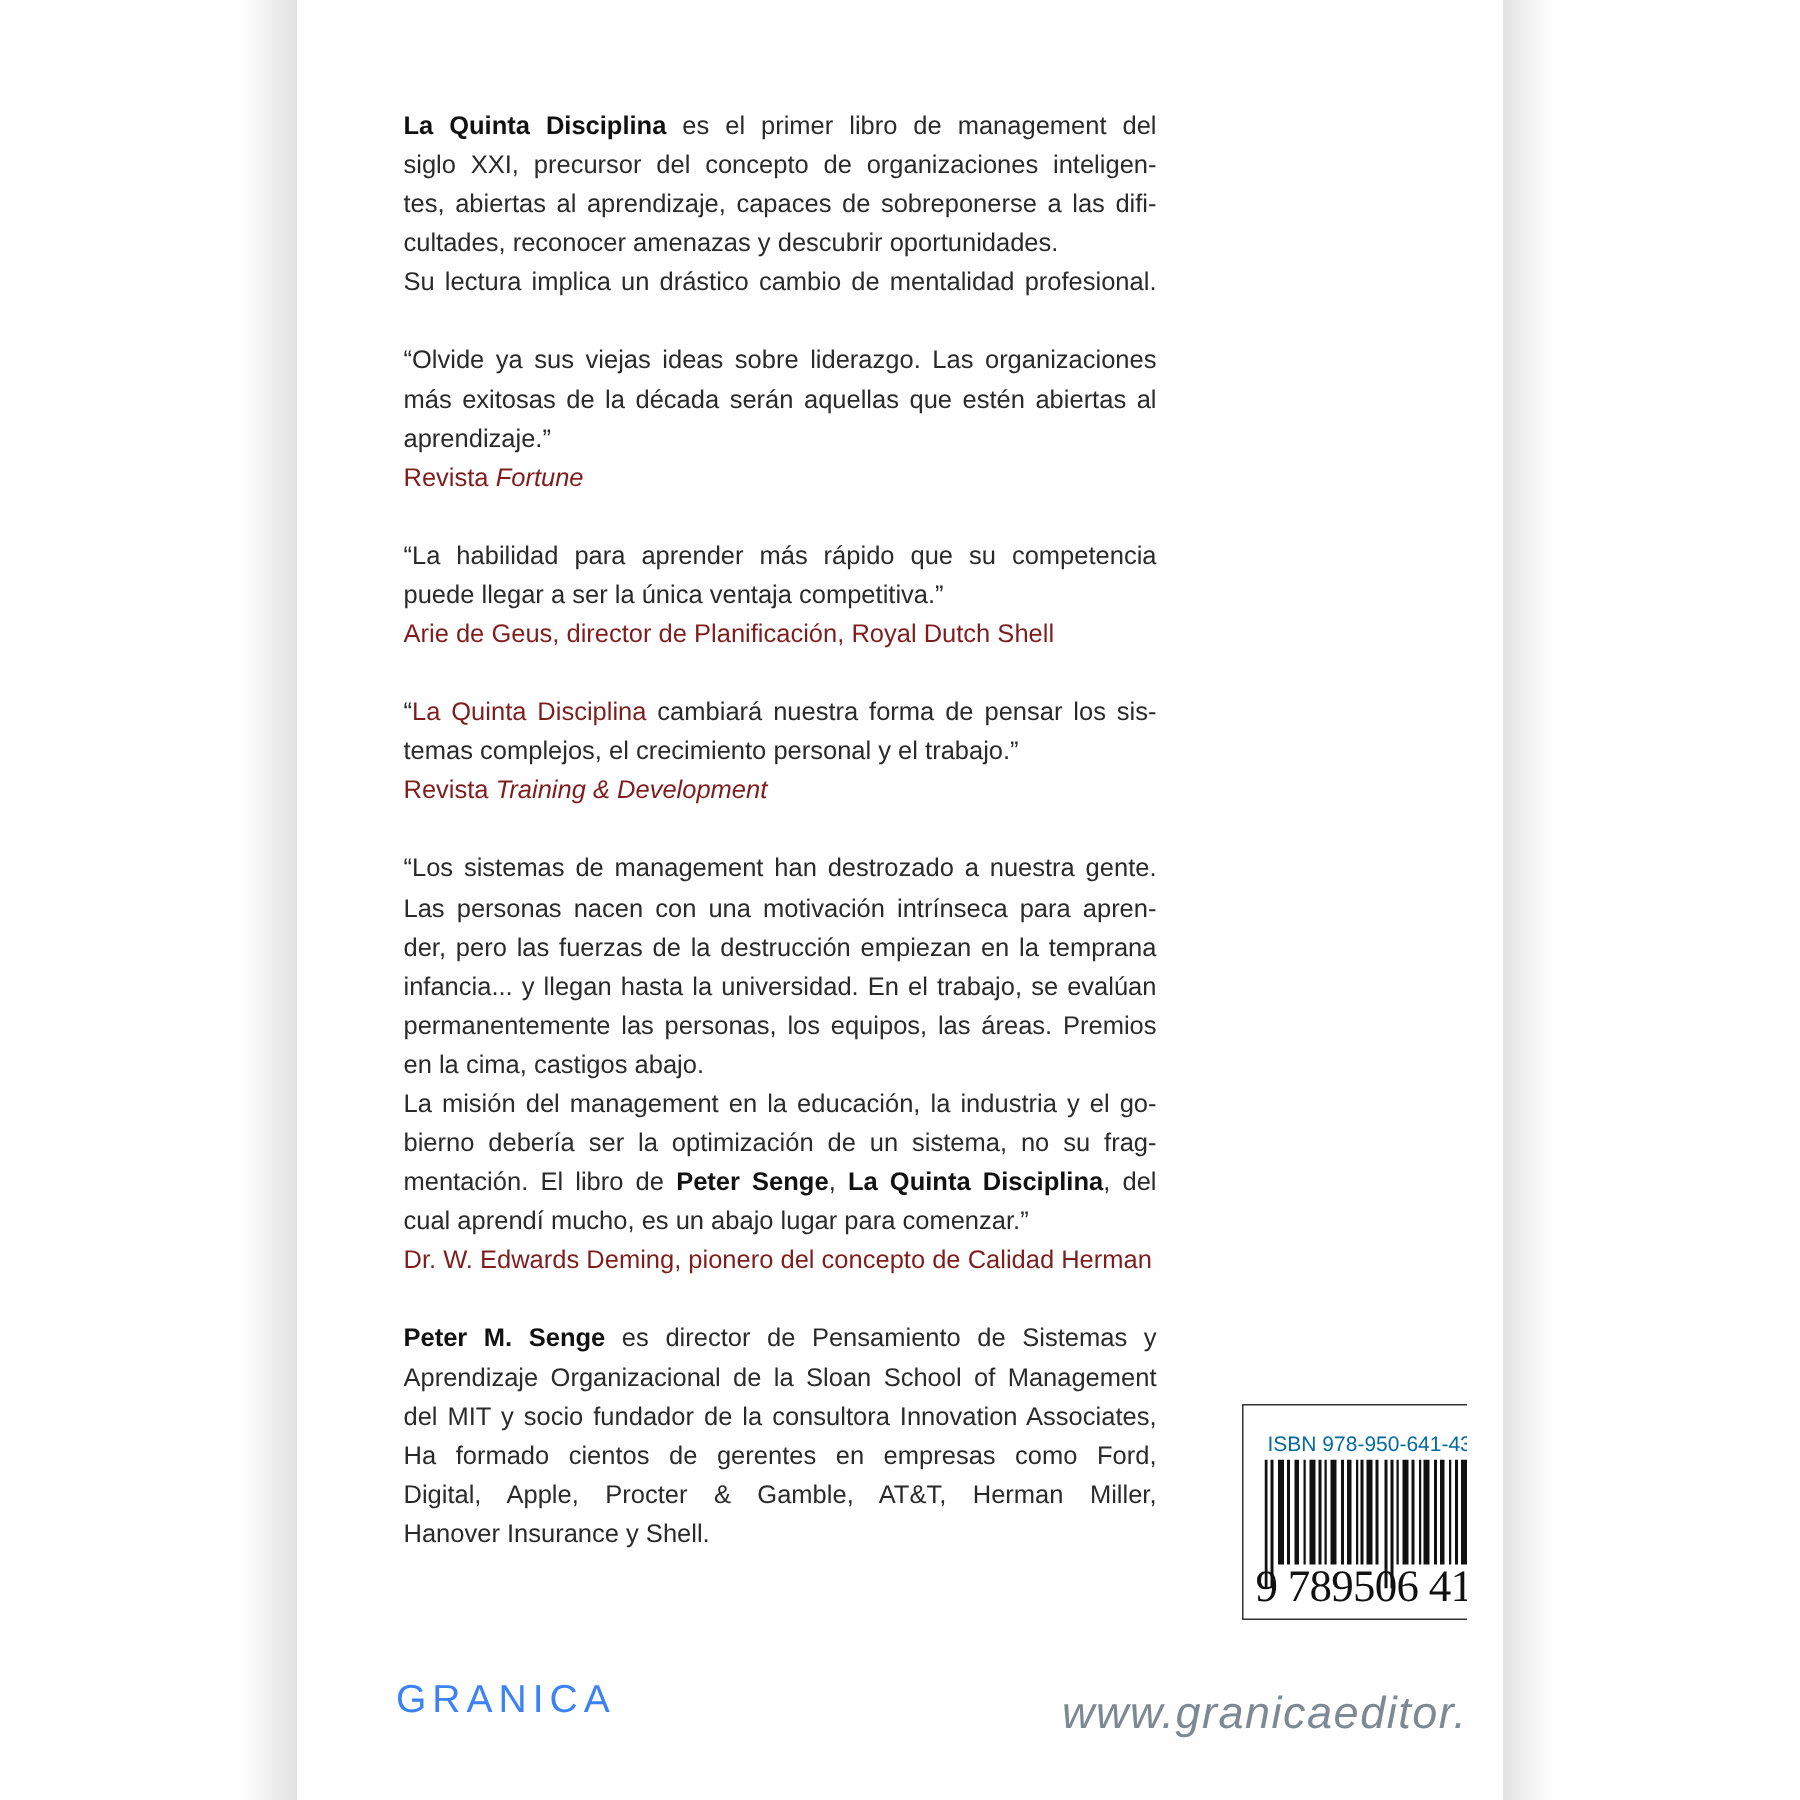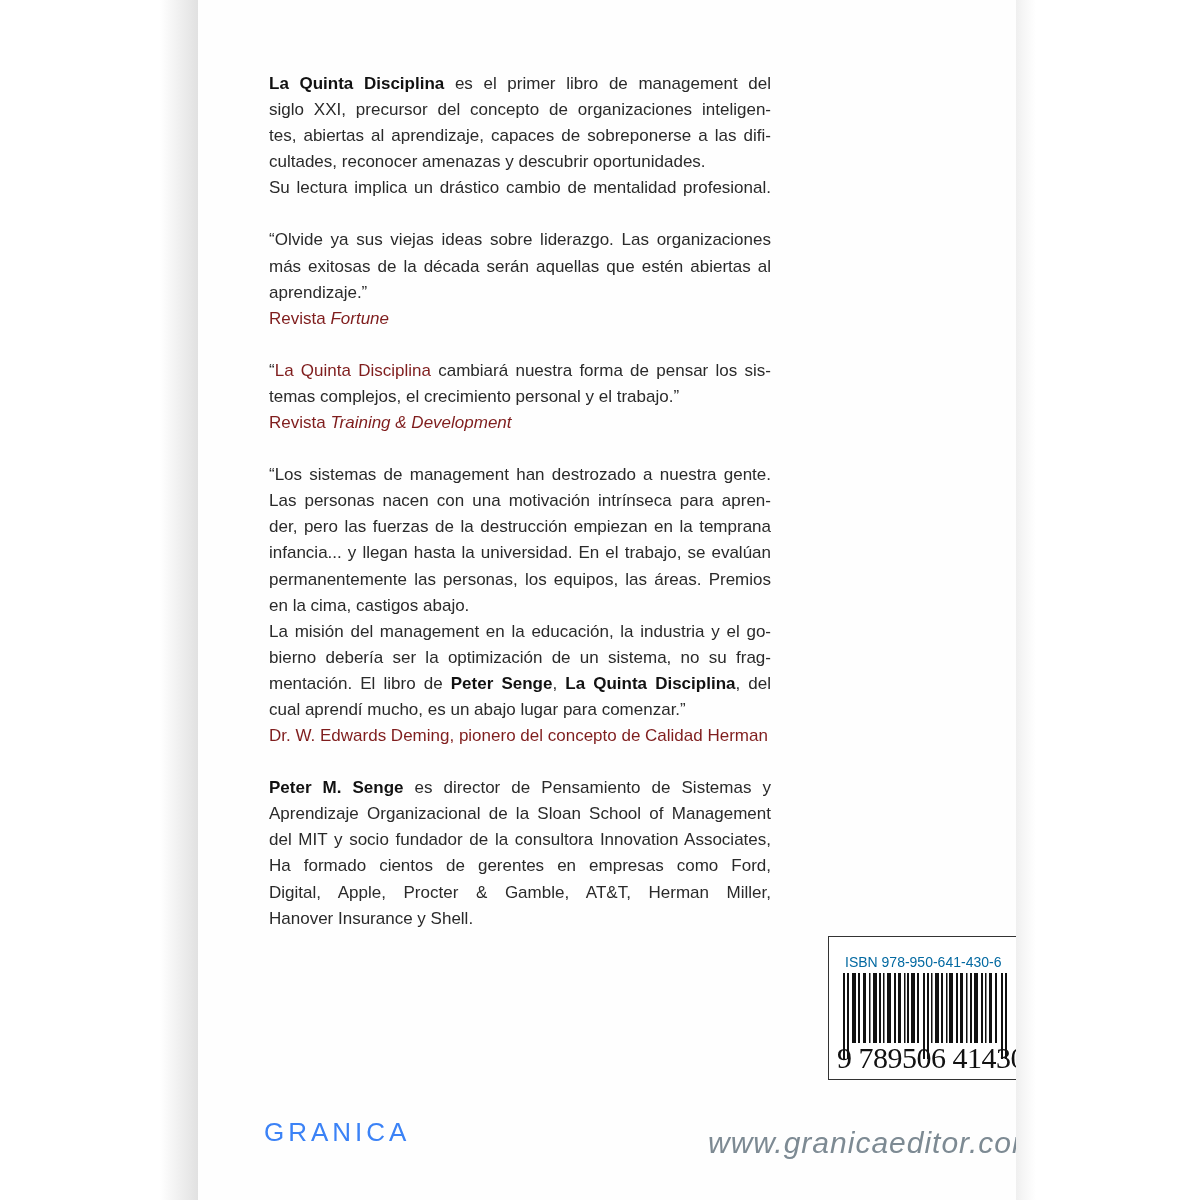--- a/index.html
+++ b/index.html
@@ -31,21 +31,20 @@
       background: linear-gradient(to right, rgba(226,226,226,1) 0%, rgba(245,245,245,1) 60%, rgba(255,255,255,0) 100%);
     }
     .book-cover {
       position: absolute;
       left: 198px;
       top: 0;
       width: 780px;
       height: 1200px;
       background: #fefefe;
       overflow: hidden;
-      padding-left: 38px;
     }
     .text-column {
       position: absolute;
       left: 71px;
       top: 71px;
       width: 502px;
       font-size: 17px;
       line-height: 26.1px;
       color: #2a2a2a;
       text-align: justify;
@@ -146,20 +145,25 @@
       <span class="line">Su lectura implica un drástico cambio de mentalidad profesional.</span>
     </div>
 
     <div class="para">
       <span class="line">“Olvide ya sus viejas ideas sobre liderazgo. Las organizaciones</span>
       <span class="line">más exitosas de la década serán aquellas que estén abiertas al</span>
       <span class="line last">aprendizaje.”</span>
       <span class="line last attribution"><span>Revista </span><i>Fortune</i></span>
     </div>
 
+    <div class="para">
+      <span class="line">“La habilidad para aprender más rápido que su competencia</span>
+      <span class="line last">puede llegar a ser la única ventaja competitiva.”</span>
+      <span class="line last attribution">Arie de Geus, director de Planificación, Royal Dutch Shell</span>
+    </div>
 
     <div class="para">
       <span class="line"><span>“</span><span class="attribution">La Quinta Disciplina</span><span> cambiará nuestra forma de pensar los sis-</span></span>
       <span class="line last">temas complejos, el crecimiento personal y el trabajo.”</span>
       <span class="line last attribution"><span>Revista </span><i>Training &amp; Development</i></span>
     </div>
 
     <div class="para">
       <span class="line">“Los sistemas de management han destrozado a nuestra gente.</span>
       <span class="line">Las personas nacen con una motivación intrínseca para apren-</span>

